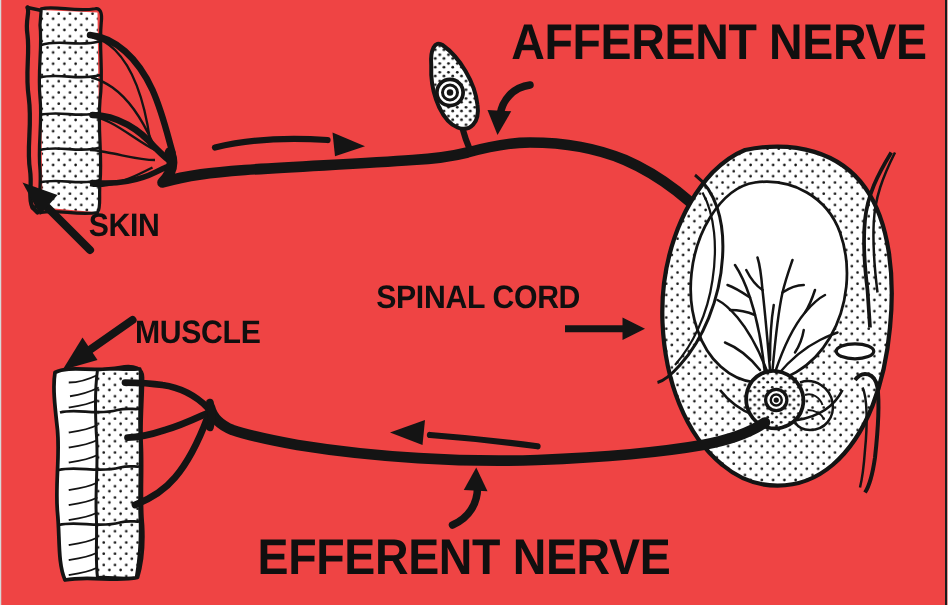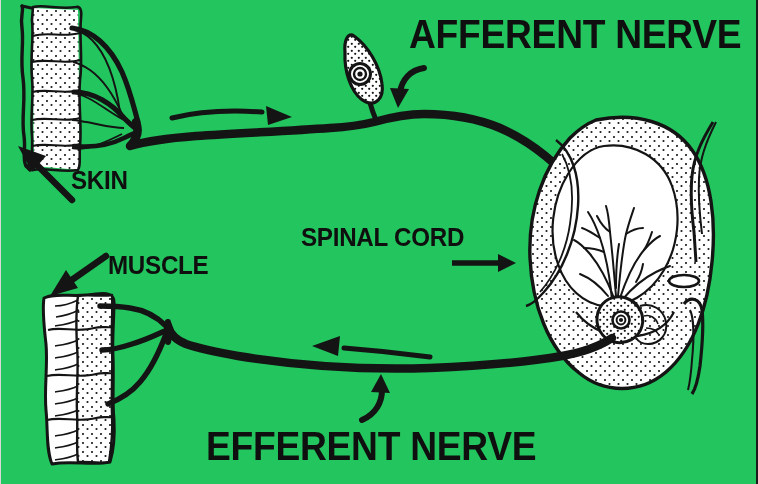--- a/index.html
+++ b/index.html
@@ -8,21 +8,21 @@
     padding: 0;
     background: #ffffff;
   }
   body {
     font-family: "Liberation Sans", sans-serif;
   }
   #stage {
     position: relative;
     width: 758px;
     height: 484px;
-    background: #22c55e;
+    background: #ef4444;
     overflow: hidden;
     box-sizing: border-box;
   }
   #diagram-svg {
     position: absolute;
     left: 0;
     top: 0;
     width: 758px;
     height: 484px;
     display: block;

